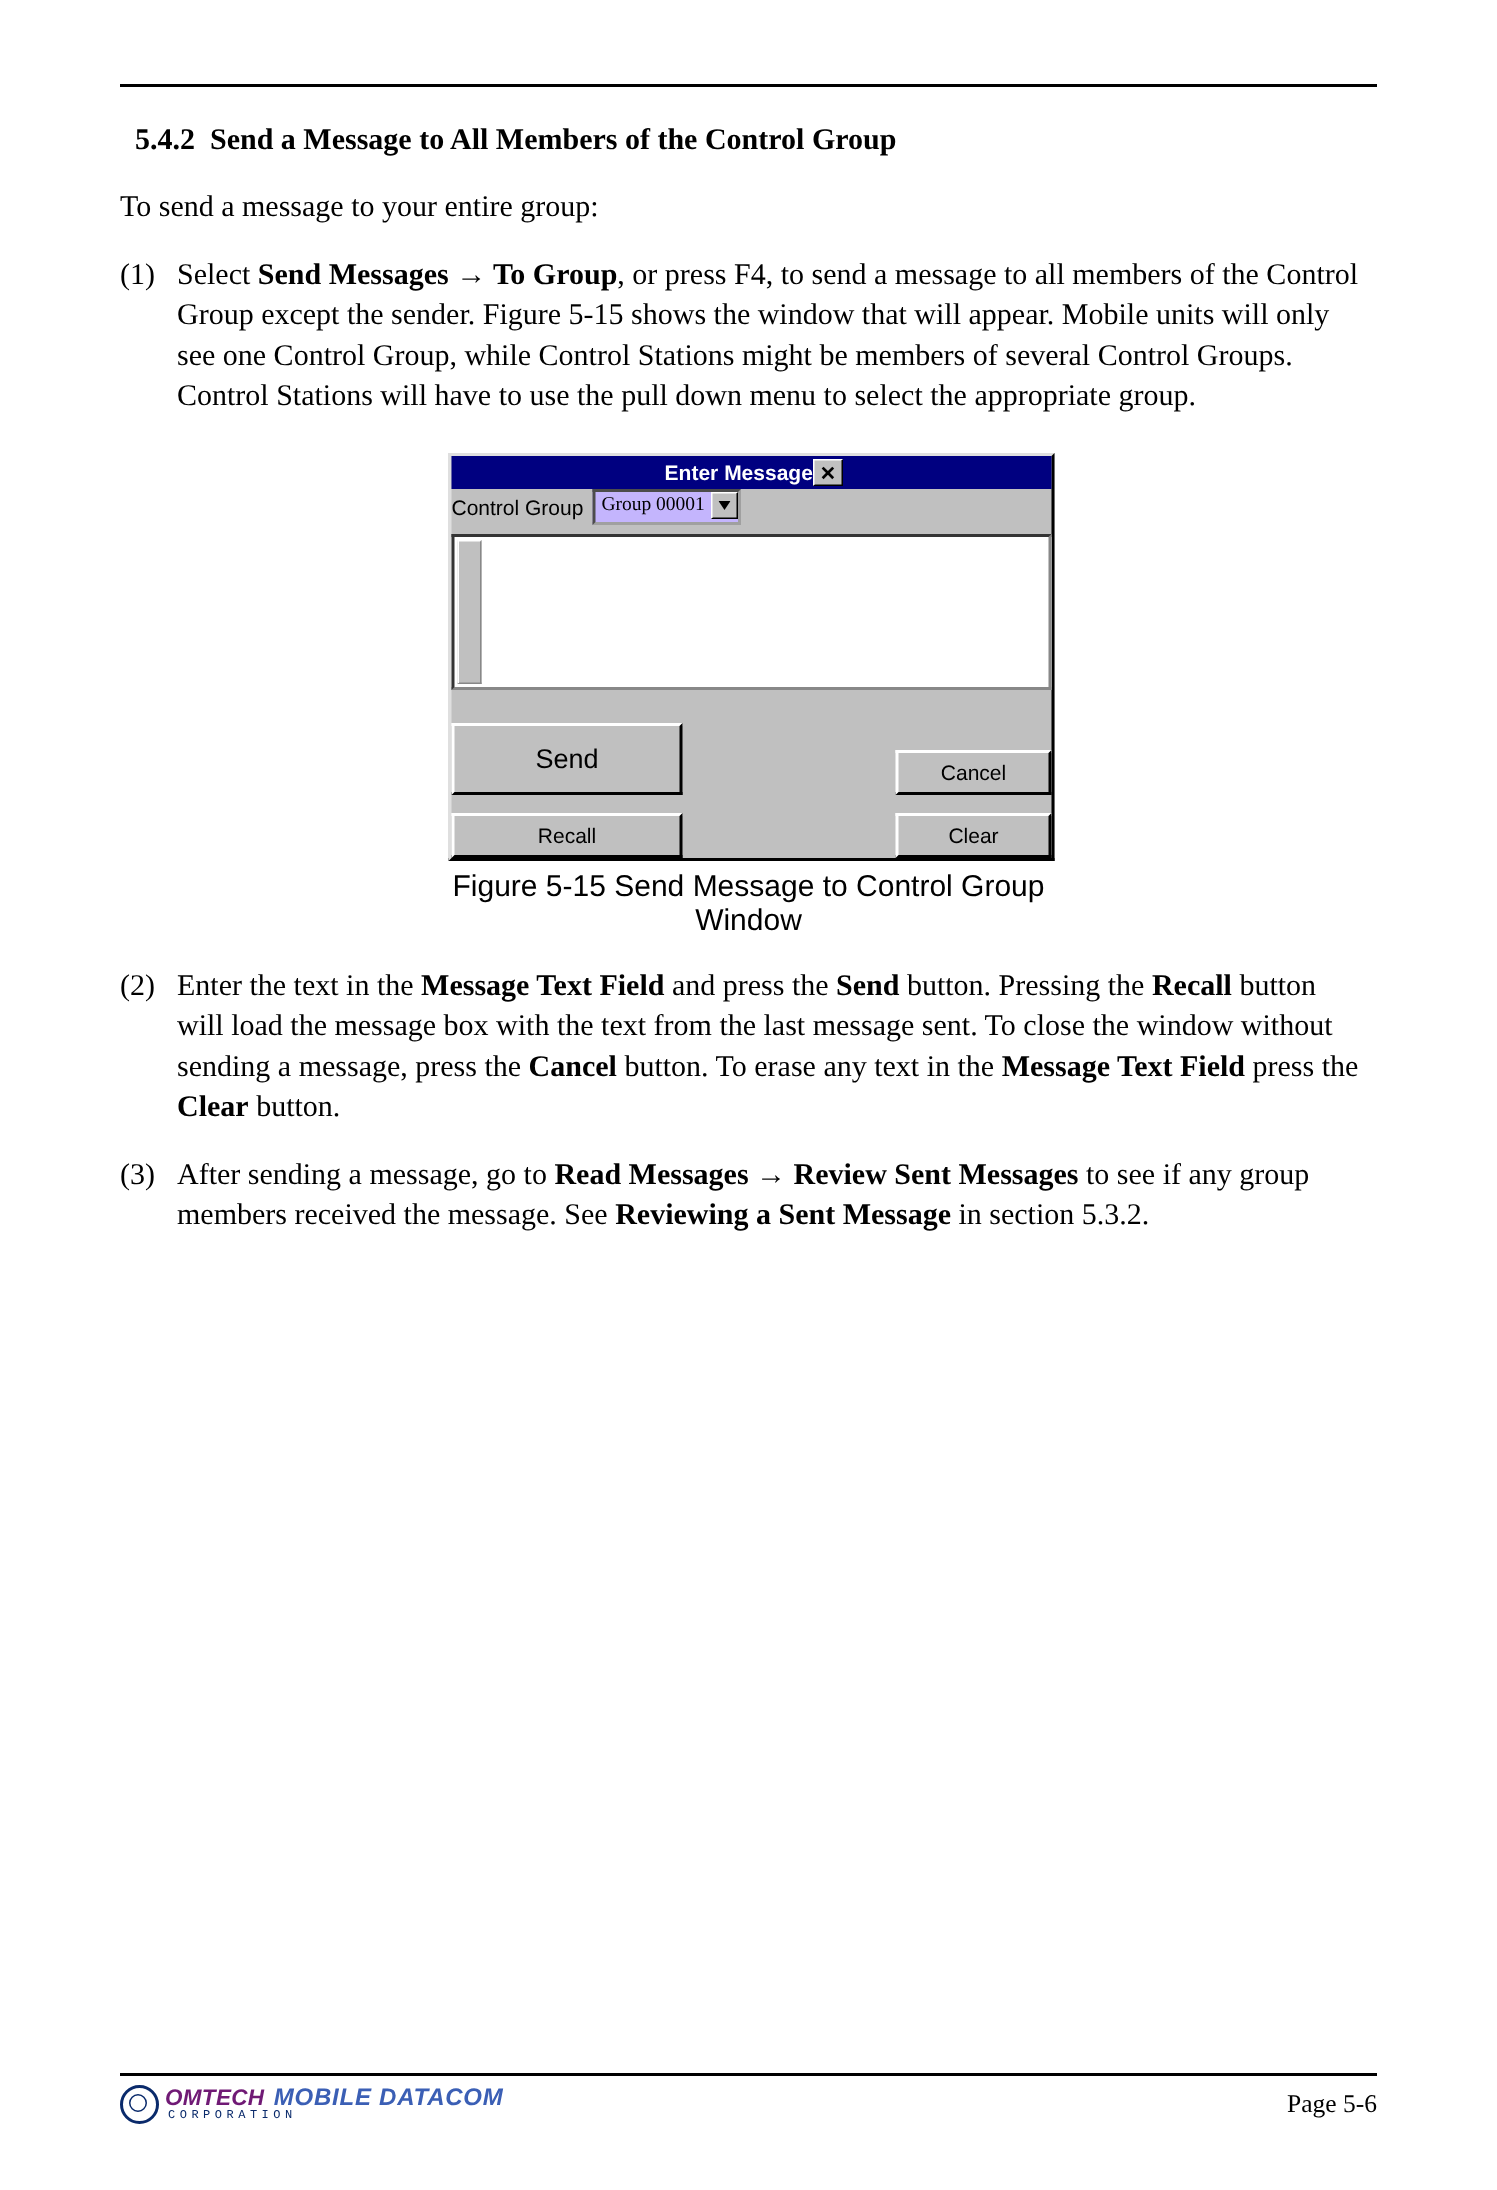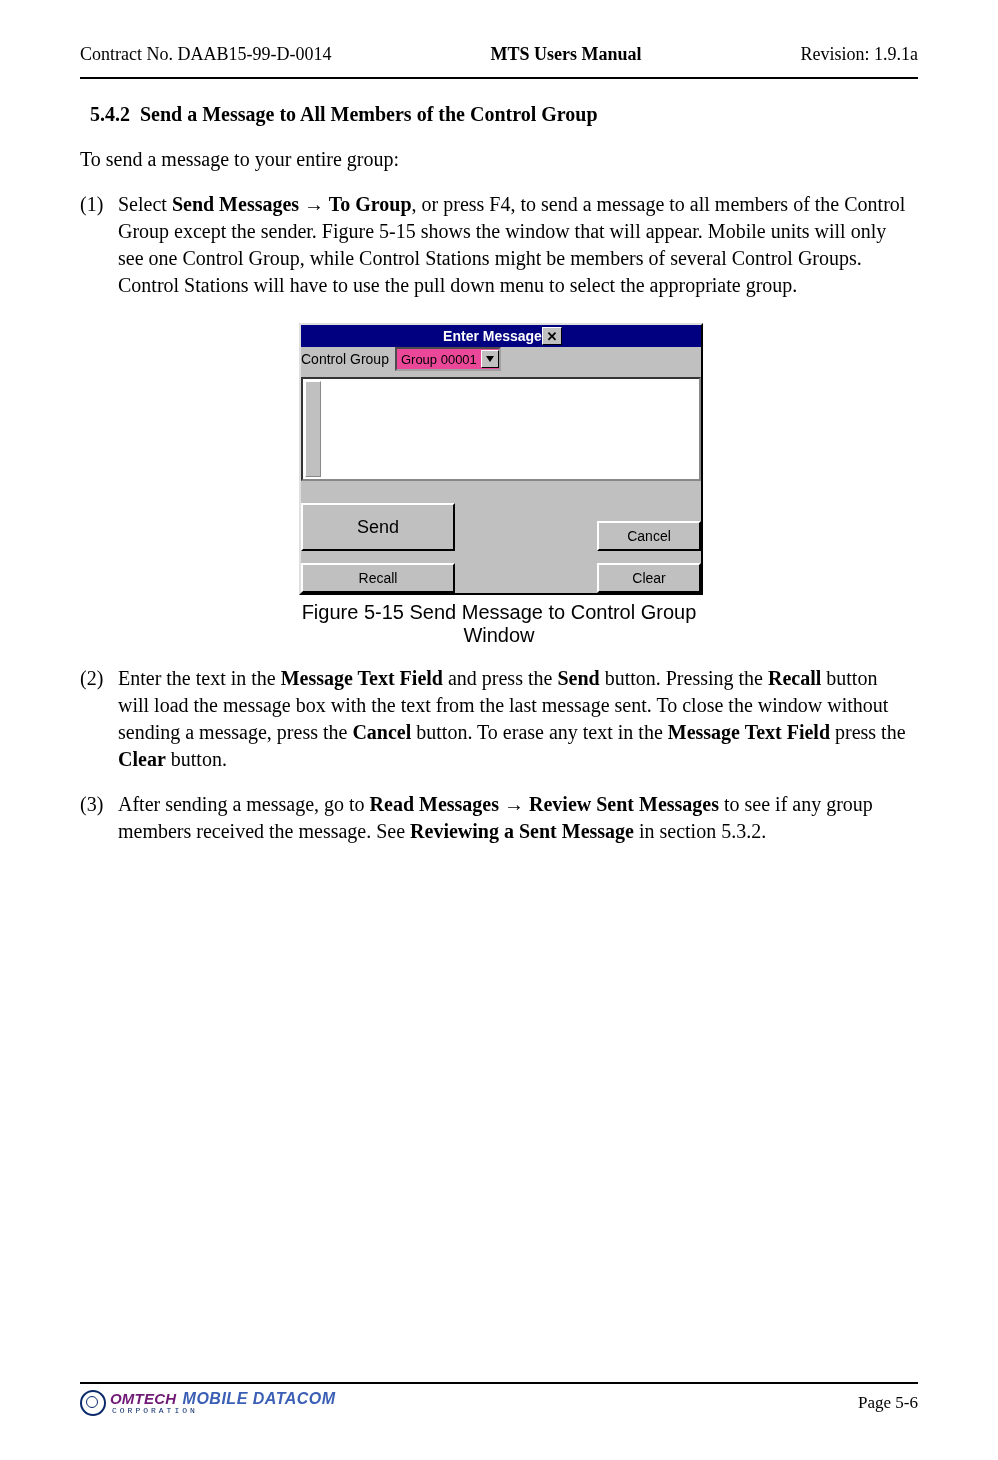--- a/index.html
+++ b/index.html
@@ -93,24 +93,24 @@
     justify-content: center;
     line-height: 1;
     font-size: 13px;
   }
   .win-body {
   }
   .row { display: flex; align-items: center; margin-bottom: 6px; }
   .label { margin-right: 6px; }
   .combo {
     display: inline-flex;
-    align-items: center;
-    background: #ec4899;
+    background: #c4b5fd;
     border: 2px inset #a0a0a0;
     height: 20px;
+    font-family: Liberation Serif, serif;
   }
   .combo-text { padding: 0 4px; font-size: 13px; }
   .combo-btn {
     width: 16px; height: 16px;
     background: #c0c0c0;
     border: 1px solid #000;
     border-top-color: #fff;
     border-left-color: #fff;
     display: flex; align-items: center; justify-content: center;
   }
@@ -202,25 +202,20 @@
     color: #0a2a6b;
     margin-left: 2px;
   }
   b { font-weight: bold; }
 </style>
 </head>
 <body>
 
 <div class="page">
 
-  <div class="header-row">
-    <span>Contract No. DAAB15-99-D-0014</span>
-    <span class="header-center">MTS Users Manual</span>
-    <span>Revision:  1.9.1a</span>
-  </div>
   <hr class="hr-top">
 
   <div class="section-title">
     <span>5.4.2</span>&nbsp;
     <span>Send a Message to All Members of the Control Group</span>
   </div>
 
   <div class="body-text">To send a message to your entire group:</div>
 
   <div class="body-text list-item">

